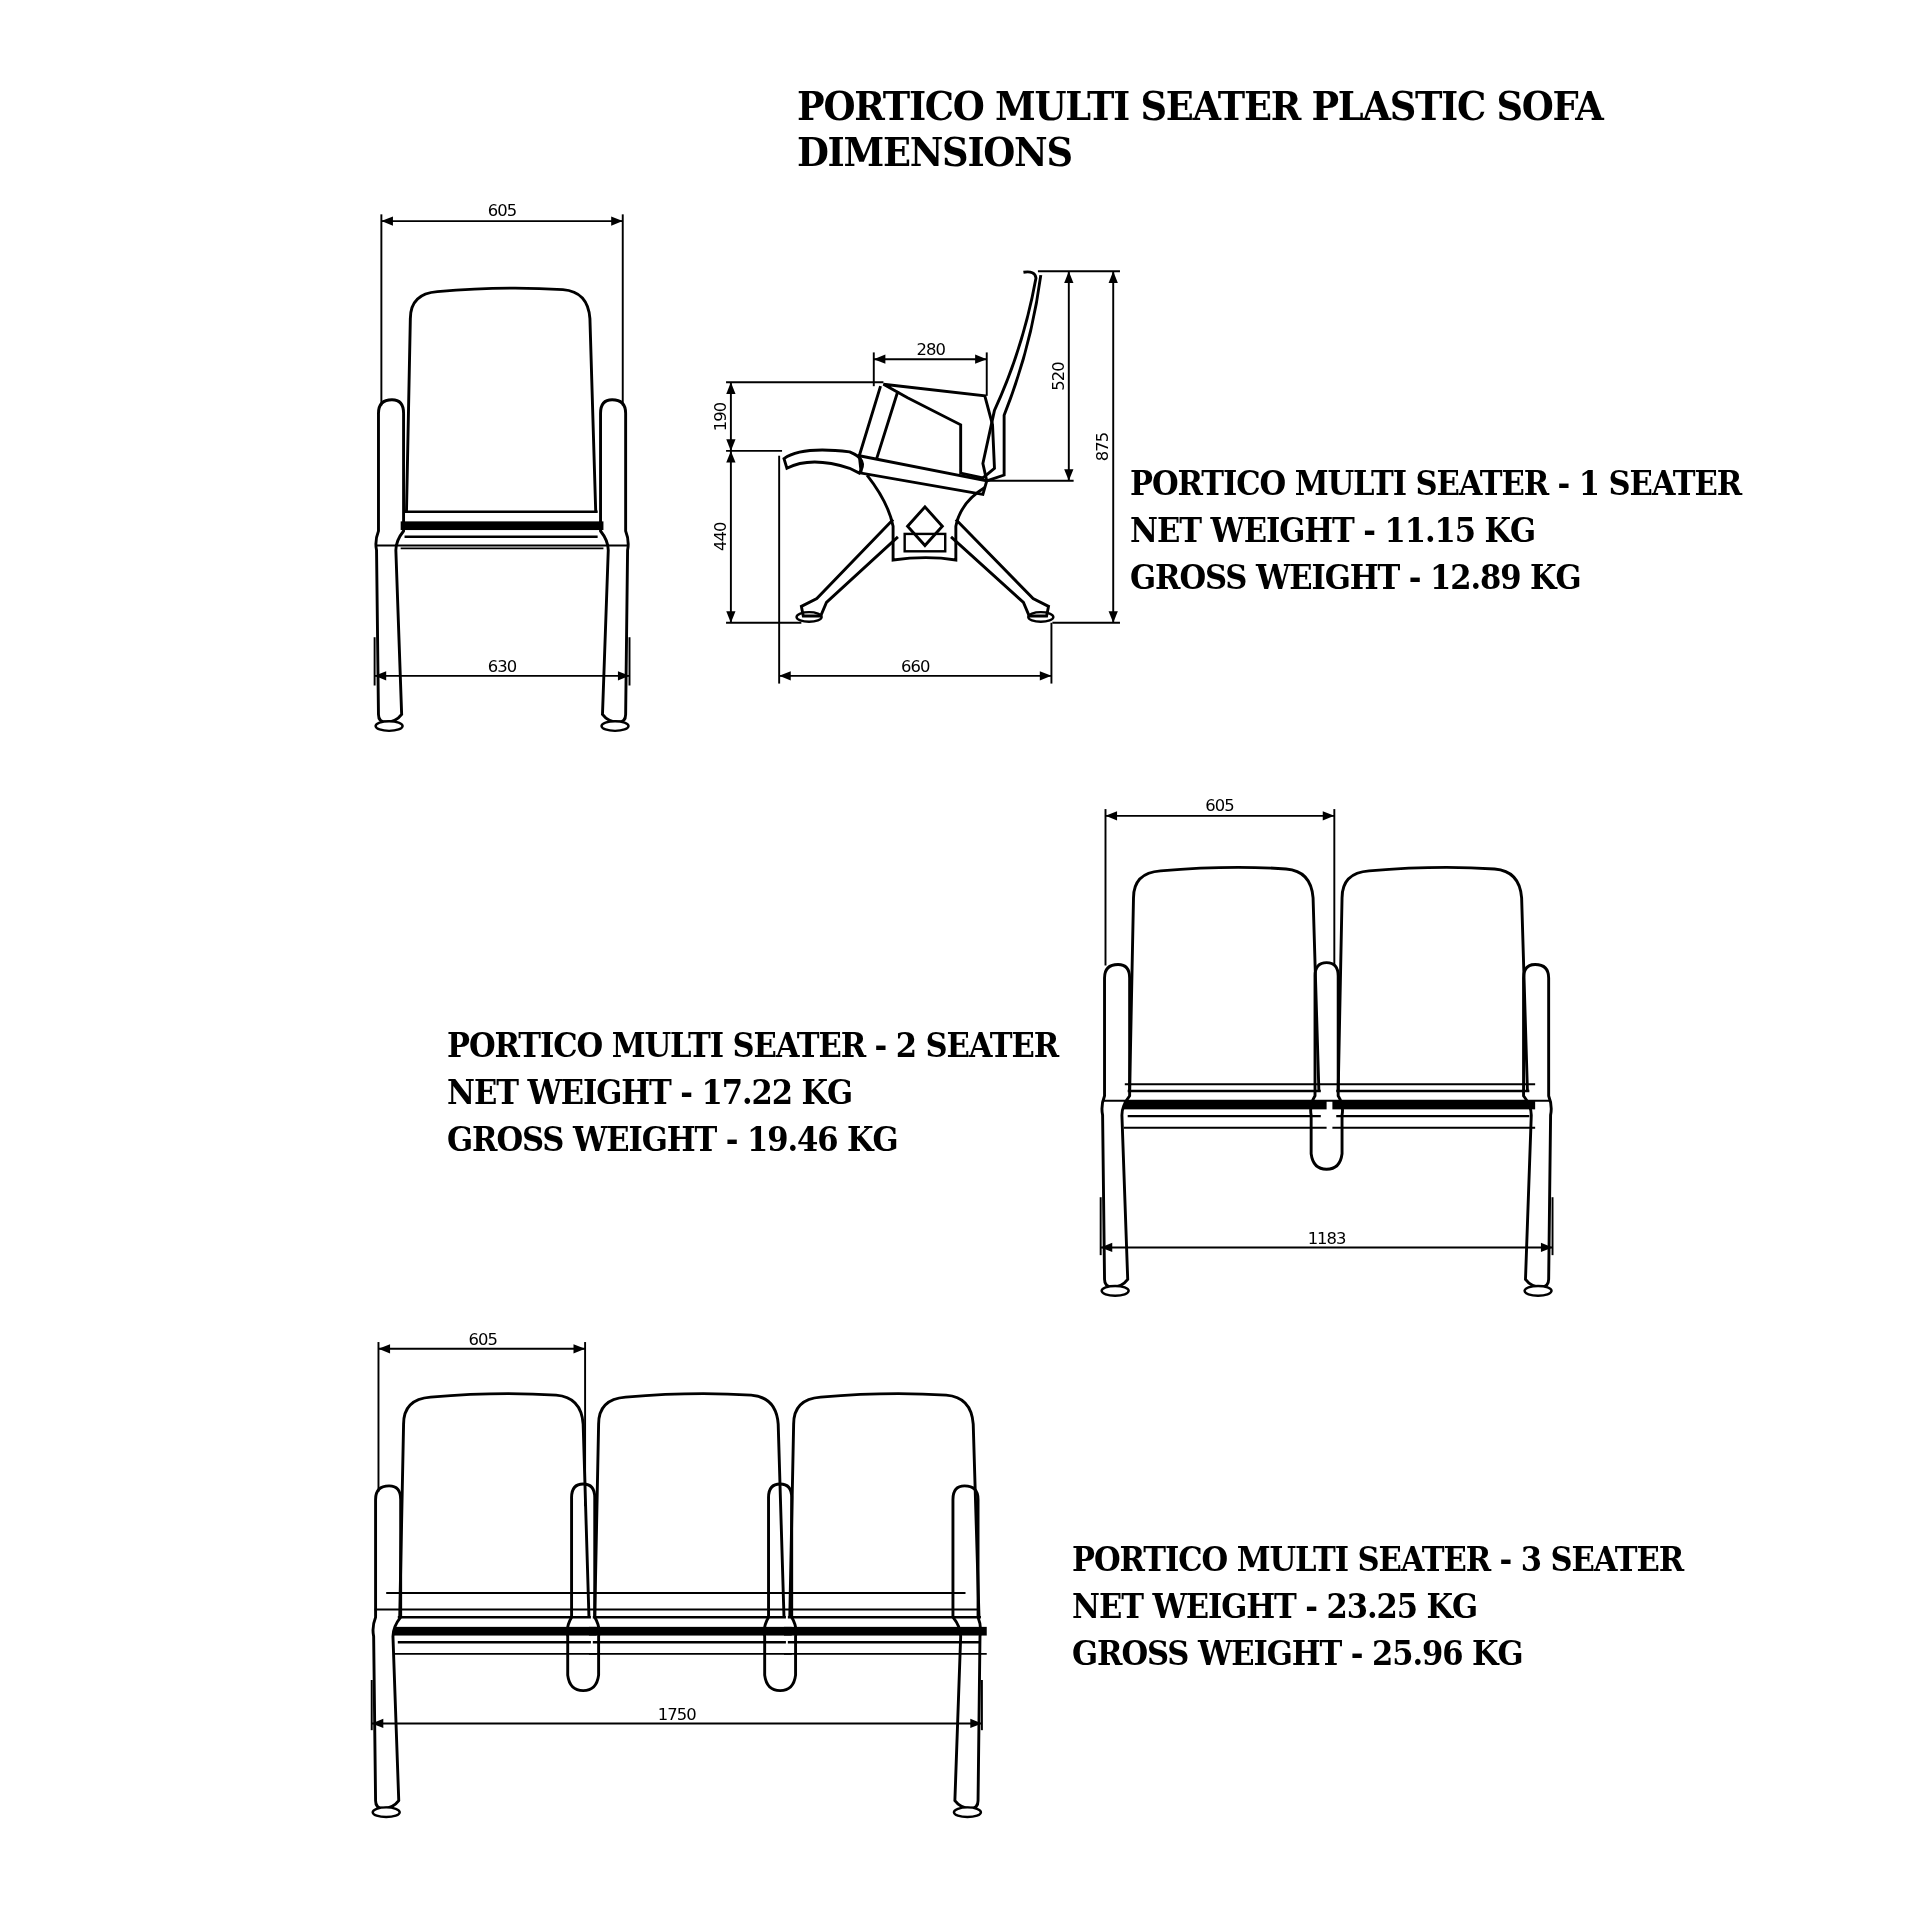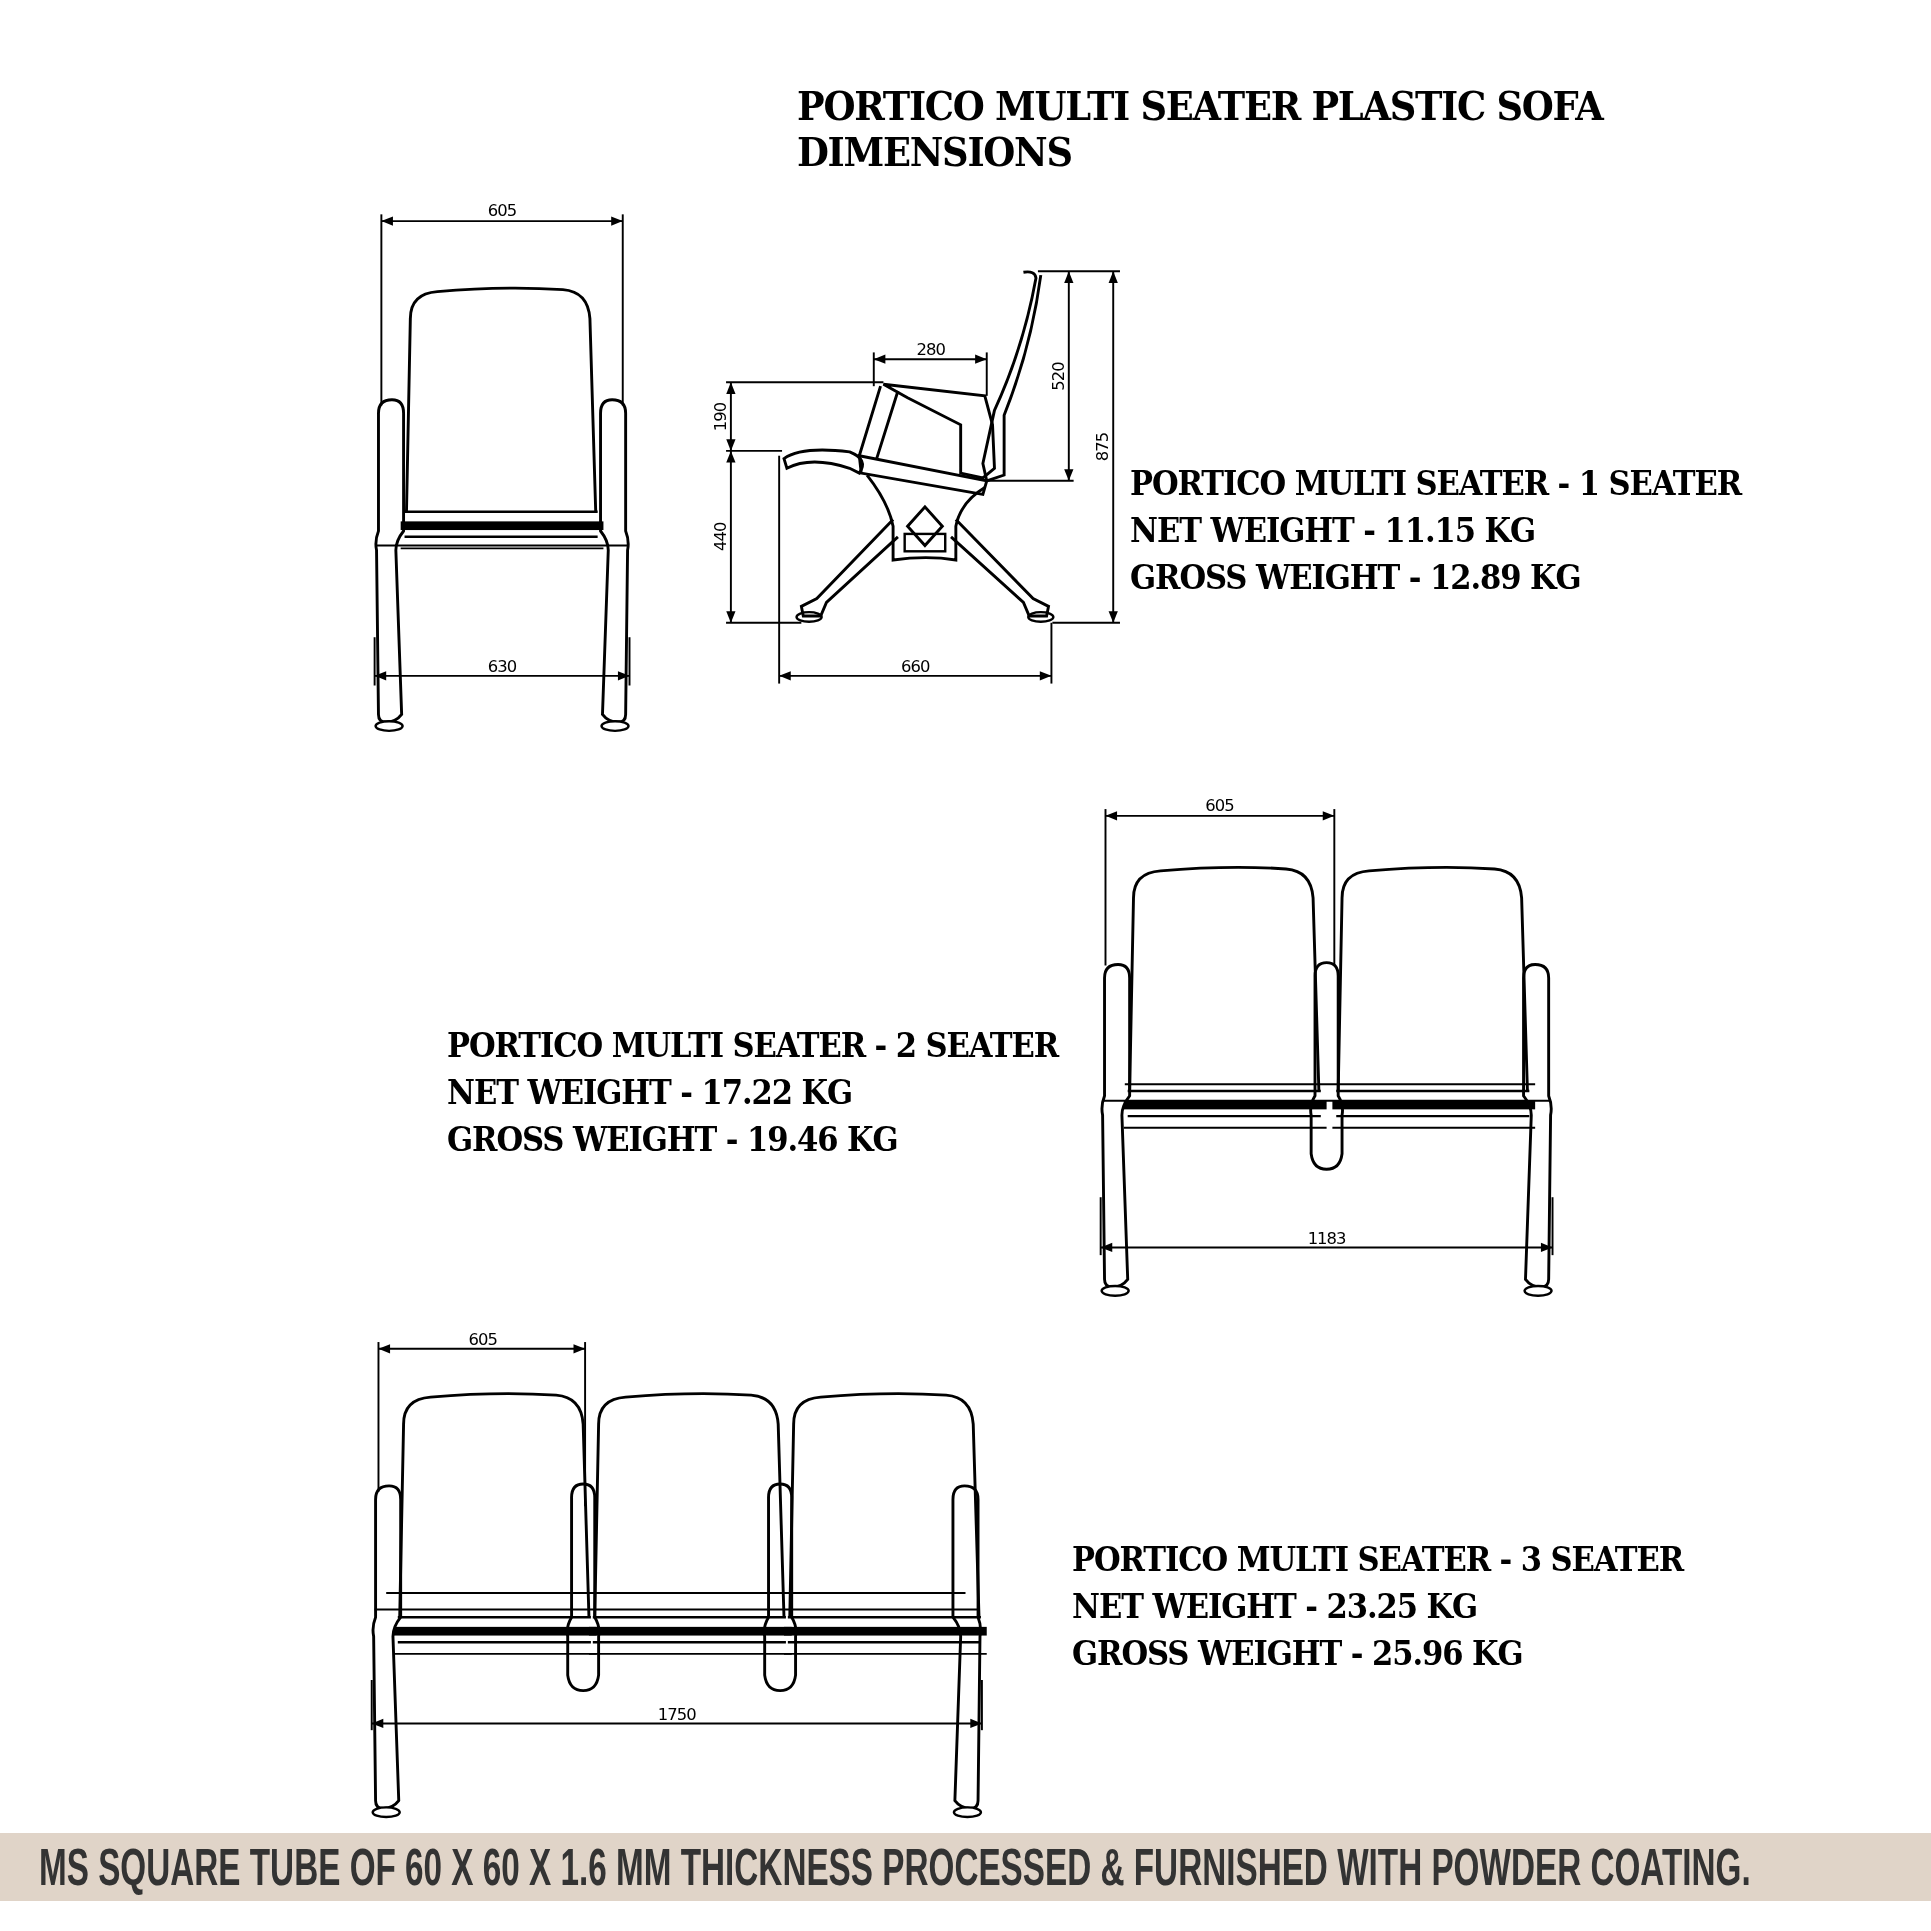--- a/index.html
+++ b/index.html
@@ -174,18 +174,15 @@
     <div>NET WEIGHT - 17.22 KG</div>
     <div>GROSS WEIGHT - 19.46 KG</div>
   </div>
 
   <div class="spec" style="left:1072px; top:1536px;">
     <div>PORTICO MULTI SEATER - 3 SEATER</div>
     <div>NET WEIGHT - 23.25 KG</div>
     <div>GROSS WEIGHT - 25.96 KG</div>
   </div>
 
-  <div class="banner">
-    <div class="banner-text">MS SQUARE TUBE OF 60 X 60 X 1.6 MM THICKNESS PROCESSED &amp; FURNISHED WITH POWDER COATING.</div>
-  </div>
 
 </div>
 
 
 </body></html>

